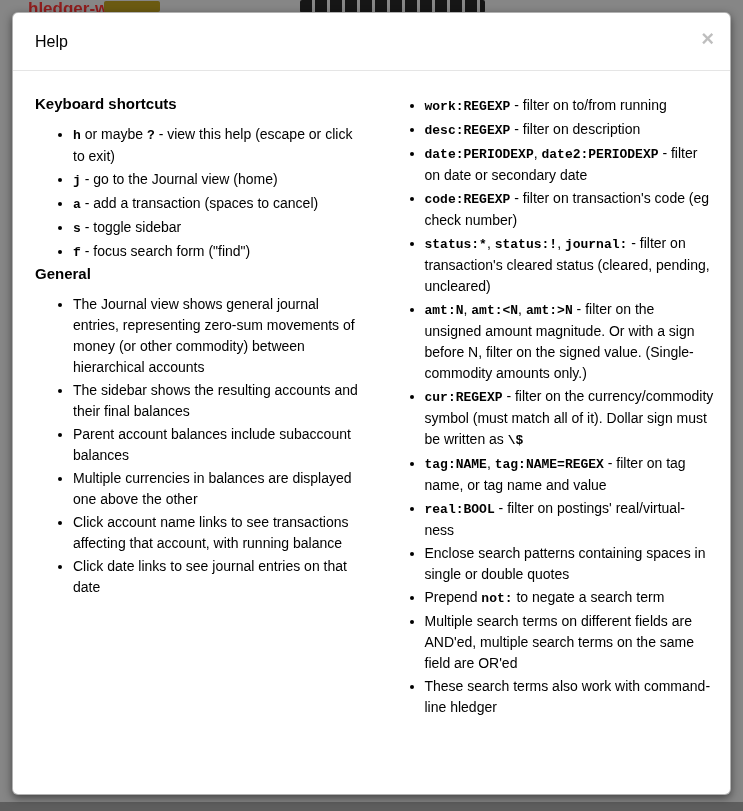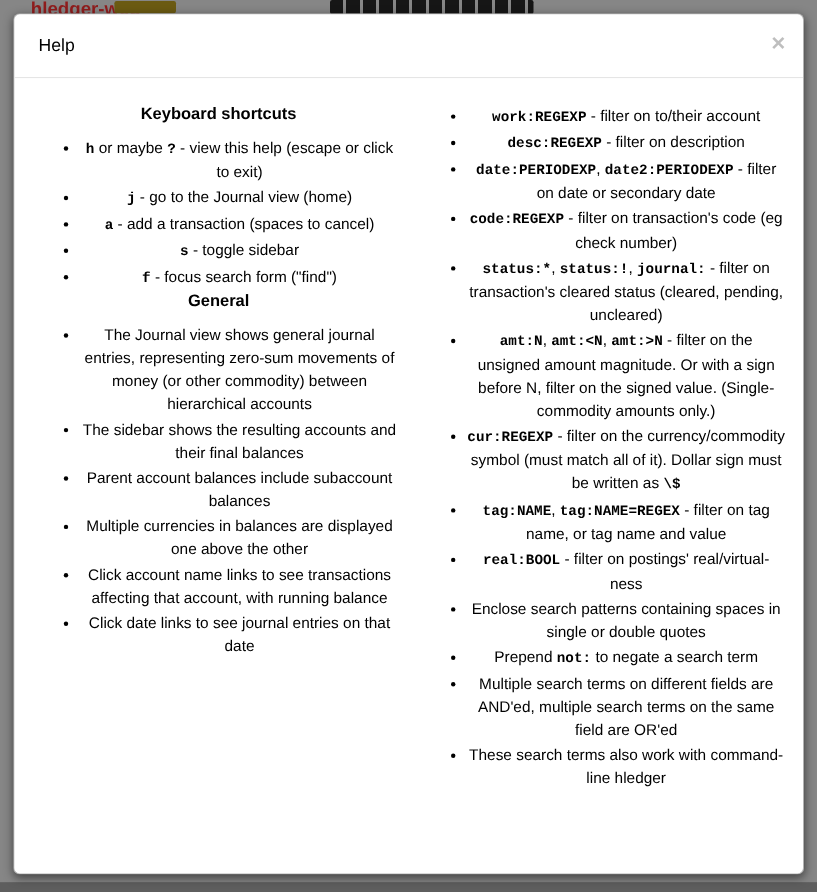--- a/index.html
+++ b/index.html
@@ -43,21 +43,21 @@
   .modal-title{
     font-size:16px; font-weight:500; line-height:30px; color:#000;
   }
   .close{
     float:right; background:none; border:none; cursor:pointer;
     font-size:22px; font-weight:bold; line-height:20px; color:#000; opacity:.25;
     margin-top:2px;
   }
   .modal-body{
     padding:24px 16px 20px 22px;
-    display:grid; grid-template-columns:1fr 1fr; column-gap:24px;text-align:center;
+    display:grid; grid-template-columns:1fr 1fr; column-gap:24px;
   }
   .modal-body h2{
     font-size:15px; font-weight:bold; margin:0 0 12px 0; color:#000;
   }
   .modal-body h2.spaced{ }
   .modal-body ul{
     margin:0; padding-left:38px; list-style:disc;
   }
   .modal-body li{
     font-size:14px; line-height:21px; margin-bottom:2px;
@@ -95,21 +95,21 @@
           <li><span>The Journal view shows general journal entries, representing zero-sum movements of money (or other commodity) between hierarchical accounts</span></li>
           <li><span>The sidebar shows the resulting accounts and their final balances</span></li>
           <li><span>Parent account balances include subaccount balances</span></li>
           <li><span>Multiple currencies in balances are displayed one above the other</span></li>
           <li><span>Click account name links to see transactions affecting that account, with running balance</span></li>
           <li><span>Click date links to see journal entries on that date</span></li>
         </ul>
     </div>
     <div class="col">
       <ul>
-          <li><code>work:REGEXP</code><span> - filter on to/their account</span></li>
+          <li><code>work:REGEXP</code><span> - filter on to/from running</span></li>
           <li><code>desc:REGEXP</code><span> - filter on description</span></li>
           <li><code>date:PERIODEXP</code><span>, </span><code>date2:PERIODEXP</code><span> - filter on date or secondary date</span></li>
           <li><code>code:REGEXP</code><span> - filter on transaction's code (eg check number)</span></li>
           <li><code>status:*</code><span>, </span><code>status:!</code><span>, </span><code>journal:</code><span> - filter on transaction's cleared status (cleared, pending, uncleared)</span></li>
           <li><code>amt:N</code><span>, </span><code>amt:&lt;N</code><span>, </span><code>amt:&gt;N</code><span> - filter on the unsigned amount magnitude. Or with a sign before N, filter on the signed value. (Single-commodity amounts only.)</span></li>
           <li><code>cur:REGEXP</code><span> - filter on the currency/commodity symbol (must match all of it). Dollar sign must be written as </span><code>\$</code></li>
           <li><code>tag:NAME</code><span>, </span><code>tag:NAME=REGEX</code><span> - filter on tag name, or tag name and value</span></li>
           <li><code>real:BOOL</code><span> - filter on postings' real/virtual-ness</span></li>
           <li><span>Enclose search patterns containing spaces in single or double quotes</span></li>
           <li><span>Prepend </span><code>not:</code><span> to negate a search term</span></li>

